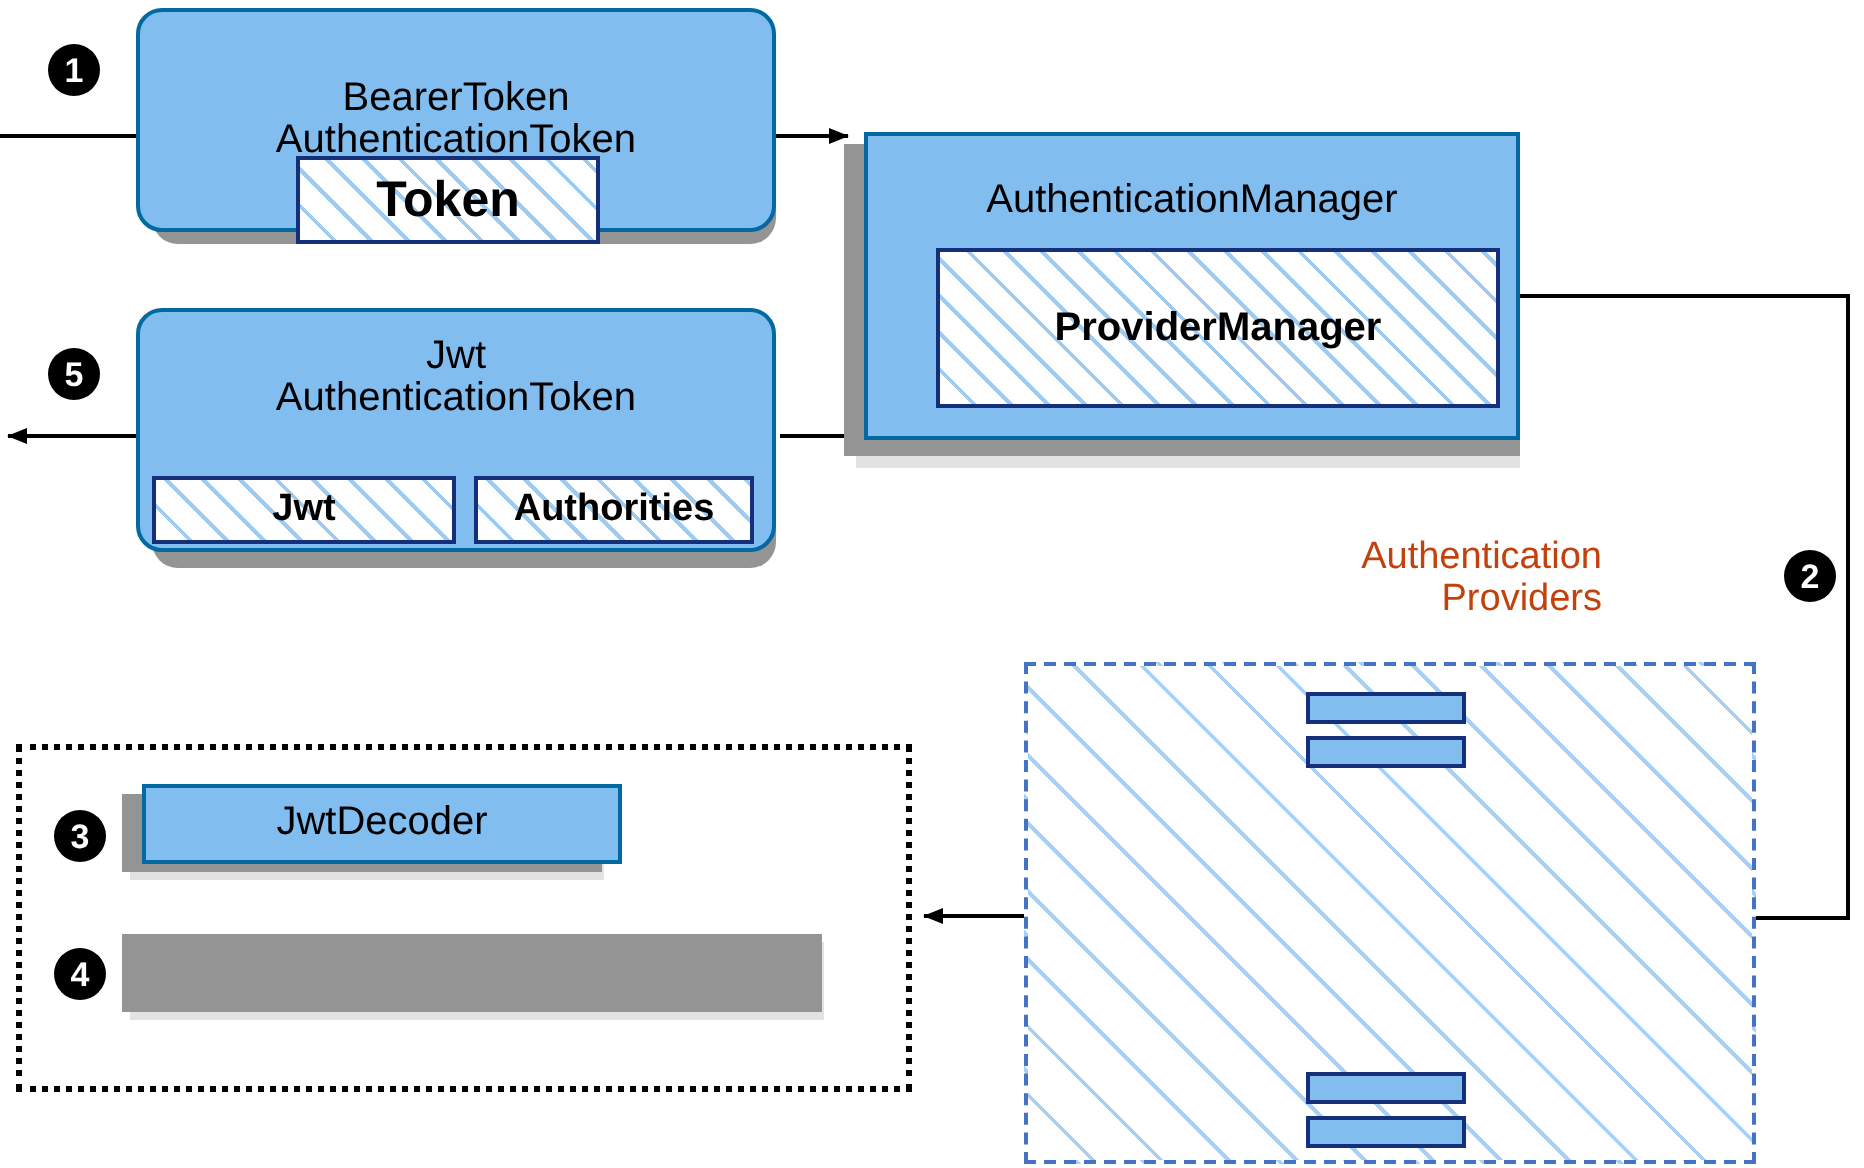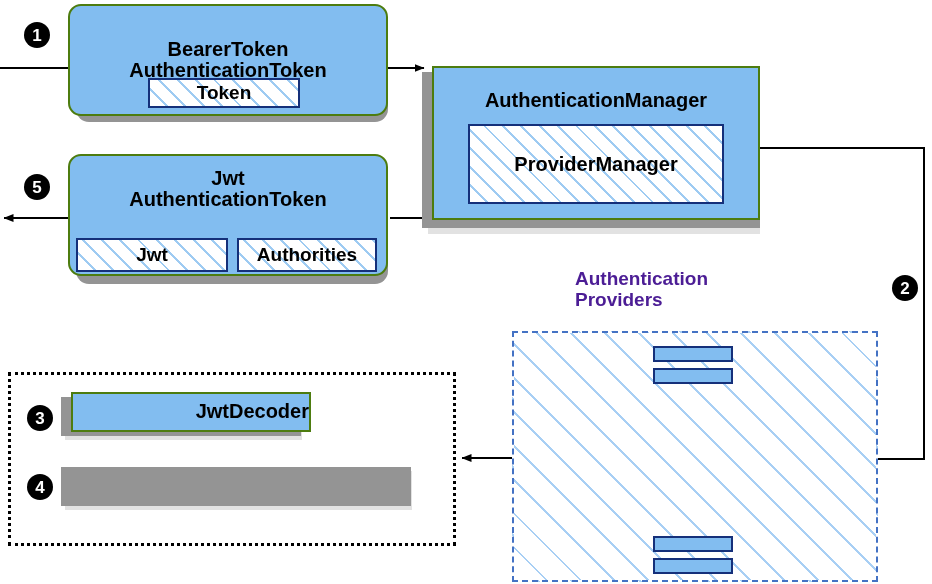--- a/index.html
+++ b/index.html
@@ -22,23 +22,23 @@
     left: 0;
     top: 0;
     width: 932px;
     height: 584px;
     pointer-events: none;
   }
   .node {
     position: absolute;
     box-sizing: border-box;
     background: #82bdf0;
-    border: 2px solid #4d7c0f;
+    border: 2px solid #0369a1;
     color: #000000;
-    font-weight: bold;
+    font-weight: normal;
     display: flex;
     flex-direction: column;
     align-items: center;
     justify-content: center;
     text-align: center;
     line-height: 1.07;
     z-index: 5;
   }
   .node.rounded {
     border-radius: 13px;
@@ -90,24 +90,24 @@
     font-weight: bold;
     font-size: 17px;
     display: flex;
     align-items: center;
     justify-content: center;
     z-index: 20;
     line-height: 1;
   }
   .providers-label {
     position: absolute;
-    font-weight: bold;
+    font-weight: normal;
     font-size: 19px;
-    color: #4c1d95;
-    text-align: left;
+    color: #c2410c;
+    text-align: right;
     line-height: 1.12;
     z-index: 10;
   }
   .providers-box {
     position: absolute;
     box-sizing: border-box;
     border: 2px dashed #4472c4;
     background-color: #ffffff;
     background-image: repeating-linear-gradient(
       45deg,
@@ -179,42 +179,42 @@
   </div>
   <div class="marker" style="left:27px; top:474px;">
     <span>4</span>
   </div>
 
   <div class="shadow dark rounded" style="left:76px; top:12px; width:312px; height:110px;"></div>
   <div class="node rounded" style="left:68px; top:4px; width:320px; height:112px; font-size:20px;">
     <span class="titleline">BearerToken</span>
     <span class="titleline">AuthenticationToken</span>
   </div>
-  <div class="hatchbox" style="left:148px; top:78px; width:152px; height:30px; font-size:19px;">
+  <div class="hatchbox" style="left:148px; top:78px; width:152px; height:44px; font-size:25px;">
     <span>Token</span>
   </div>
 
   <div class="shadow dark rounded" style="left:76px; top:162px; width:312px; height:122px;"></div>
   <div class="node rounded" style="left:68px; top:154px; width:320px; height:122px; font-size:20px; justify-content:flex-start; padding-top:12px;">
     <span class="titleline">Jwt</span>
     <span class="titleline">AuthenticationToken</span>
   </div>
   <div class="hatchbox" style="left:76px; top:238px; width:152px; height:34px; font-size:19px;">
     <span>Jwt</span>
   </div>
   <div class="hatchbox" style="left:237px; top:238px; width:140px; height:34px; font-size:19px;align-items:center;">
     <span>Authorities</span>
   </div>
 
   <div class="shadow light" style="left:428px; top:78px; width:332px; height:156px;"></div>
   <div class="shadow dark" style="left:422px; top:72px; width:338px; height:156px;"></div>
   <div class="node" style="left:432px; top:66px; width:328px; height:154px; font-size:20px; justify-content:flex-start; padding-top:22px;">
     <span class="titleline">AuthenticationManager</span>
   </div>
-  <div class="hatchbox" style="left:468px; top:124px; width:256px; height:80px; font-size:20px;">
+  <div class="hatchbox" style="left:468px; top:124px; width:282px; height:80px; font-size:20px;">
     <span>ProviderManager</span>
   </div>
 
   <div class="providers-label" style="left:575px; top:268px; width:226px;">
     <span class="titleline">Authentication</span>
     <span class="titleline">Providers</span>
   </div>
   <div class="providers-box" style="left:512px; top:331px; width:366px; height:251px;"></div>
 
   <div class="bar" style="left:653px; top:346px; width:80px; height:16px;"></div>
@@ -223,20 +223,20 @@
   <div class="shadow light" style="left:524px; top:450px; width:332px; height:46px;"></div>
   <div class="shadow dark" style="left:519px; top:445px; width:335px; height:46px;"></div>
 
   <div class="bar" style="left:653px; top:536px; width:80px; height:16px;"></div>
   <div class="bar" style="left:653px; top:558px; width:80px; height:16px;"></div>
 
   <div class="dotted-box" style="left:8px; top:372px; width:448px; height:174px;"></div>
 
   <div class="shadow light" style="left:65px; top:401px; width:237px; height:39px;"></div>
   <div class="shadow dark" style="left:61px; top:397px; width:240px; height:39px;"></div>
-  <div class="node" style="left:71px; top:392px; width:240px; height:40px; font-size:20px;text-align:right;">
+  <div class="node" style="left:71px; top:392px; width:240px; height:40px; font-size:20px;">
     <span class="titleline">JwtDecoder</span>
   </div>
 
   <div class="shadow light" style="left:65px; top:471px; width:347px; height:39px;"></div>
   <div class="shadow dark" style="left:61px; top:467px; width:350px; height:39px;"></div>
 
 </div>
 
 </body></html>

